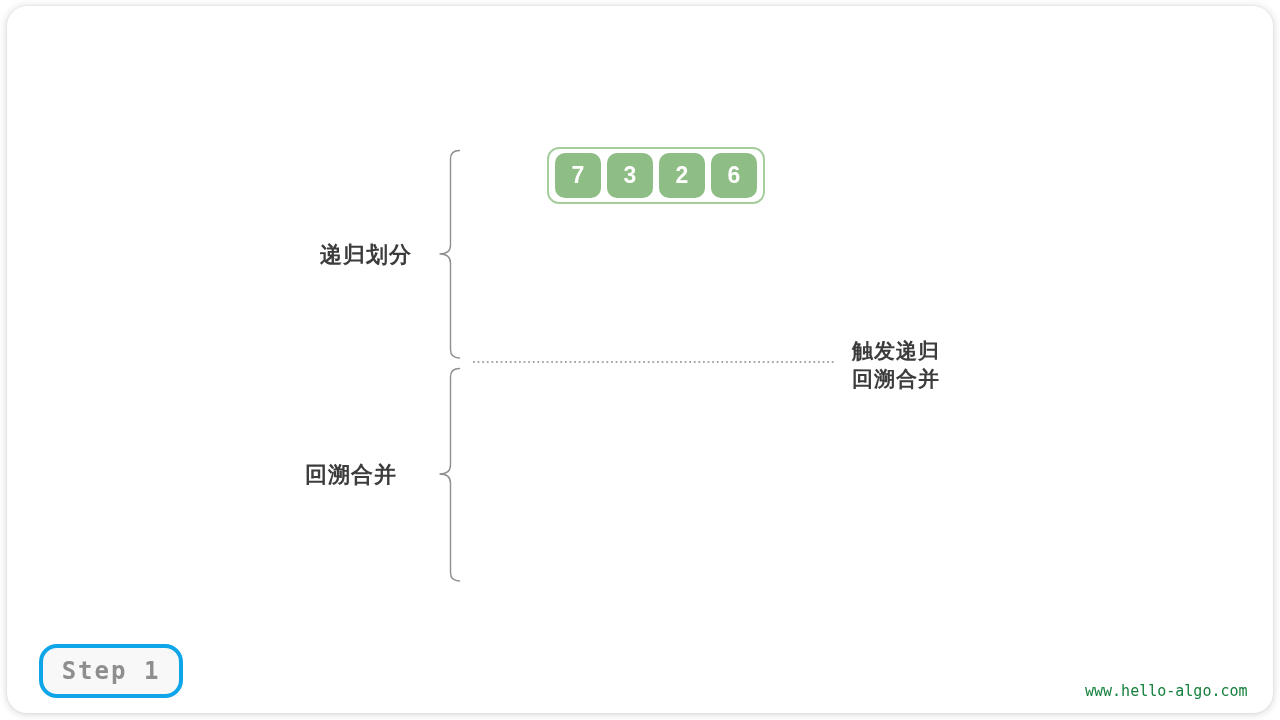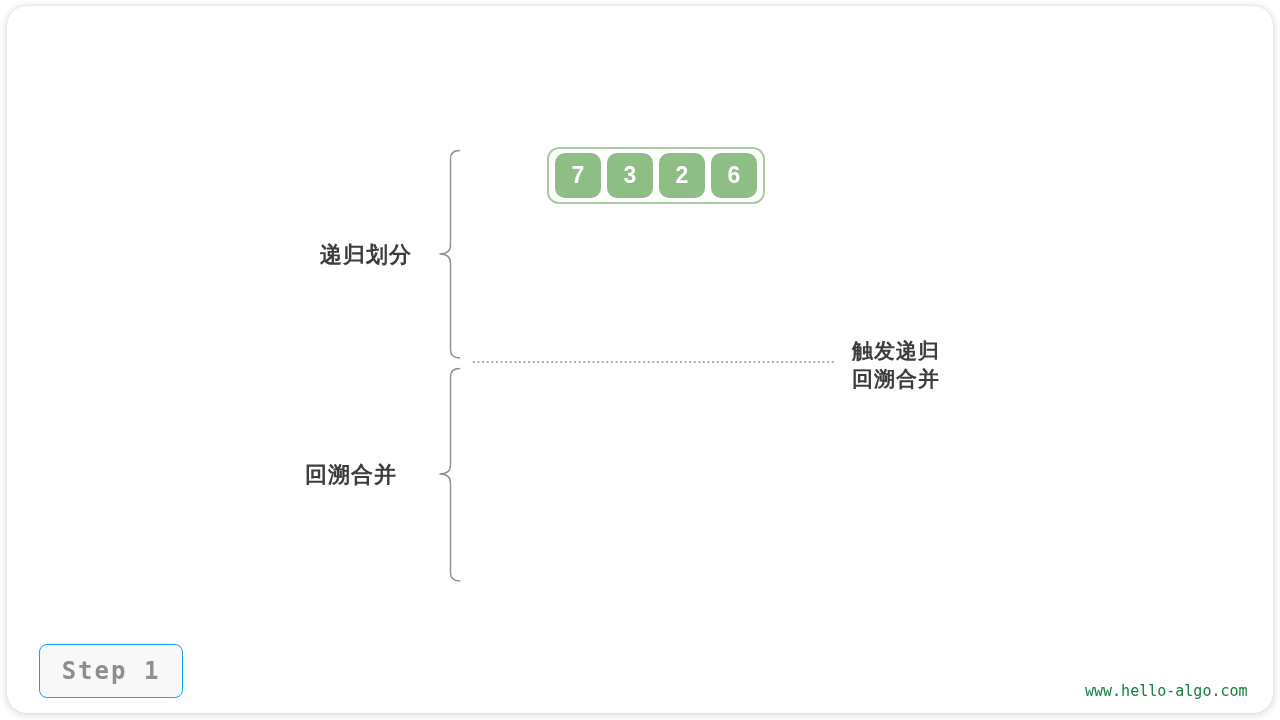--- a/index.html
+++ b/index.html
@@ -72,22 +72,22 @@
     line-height: 28px;
     letter-spacing: 1px;
     white-space: nowrap;
   }
   
   .step-badge {
     position: absolute;
     left: 32px; top: 638px;
     width: 144px; height: 54px;
     background: #f8f8f8;
-    border: 1px solid #0ea5e9;
-    border-radius: 8px;
+    border: 4px solid #0ea5e9;
+    border-radius: 18px;
     display: flex;
     align-items: center;
     justify-content: center;
     font-family: "DejaVu Sans Mono", "Liberation Mono", monospace;
     font-size: 24px;
     font-weight: bold;
     color: #8e8e8e;
     letter-spacing: 2px;
   }
   

